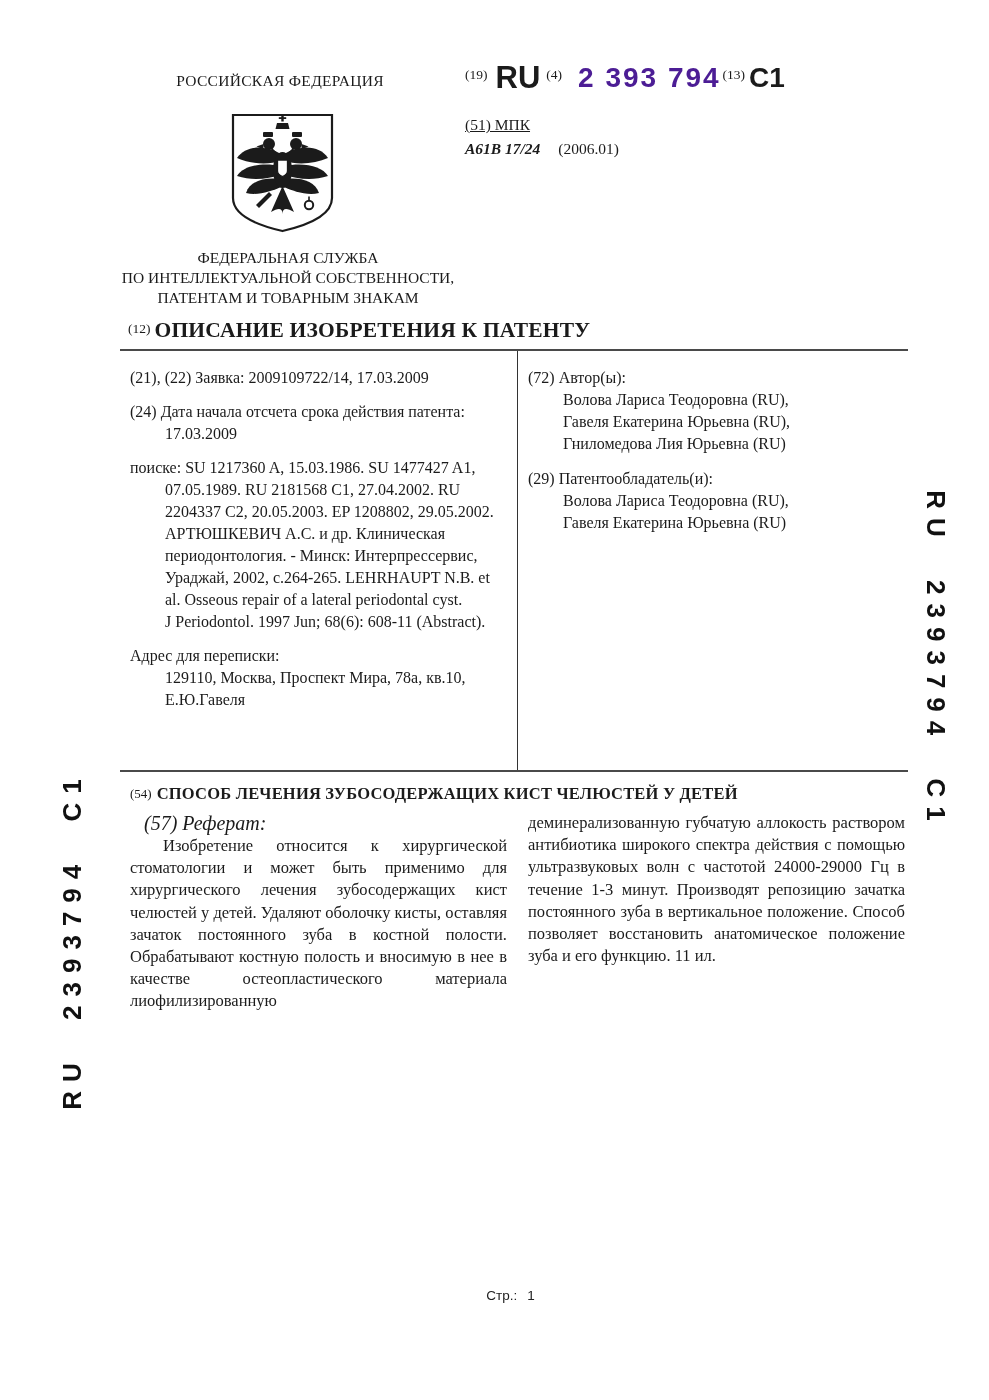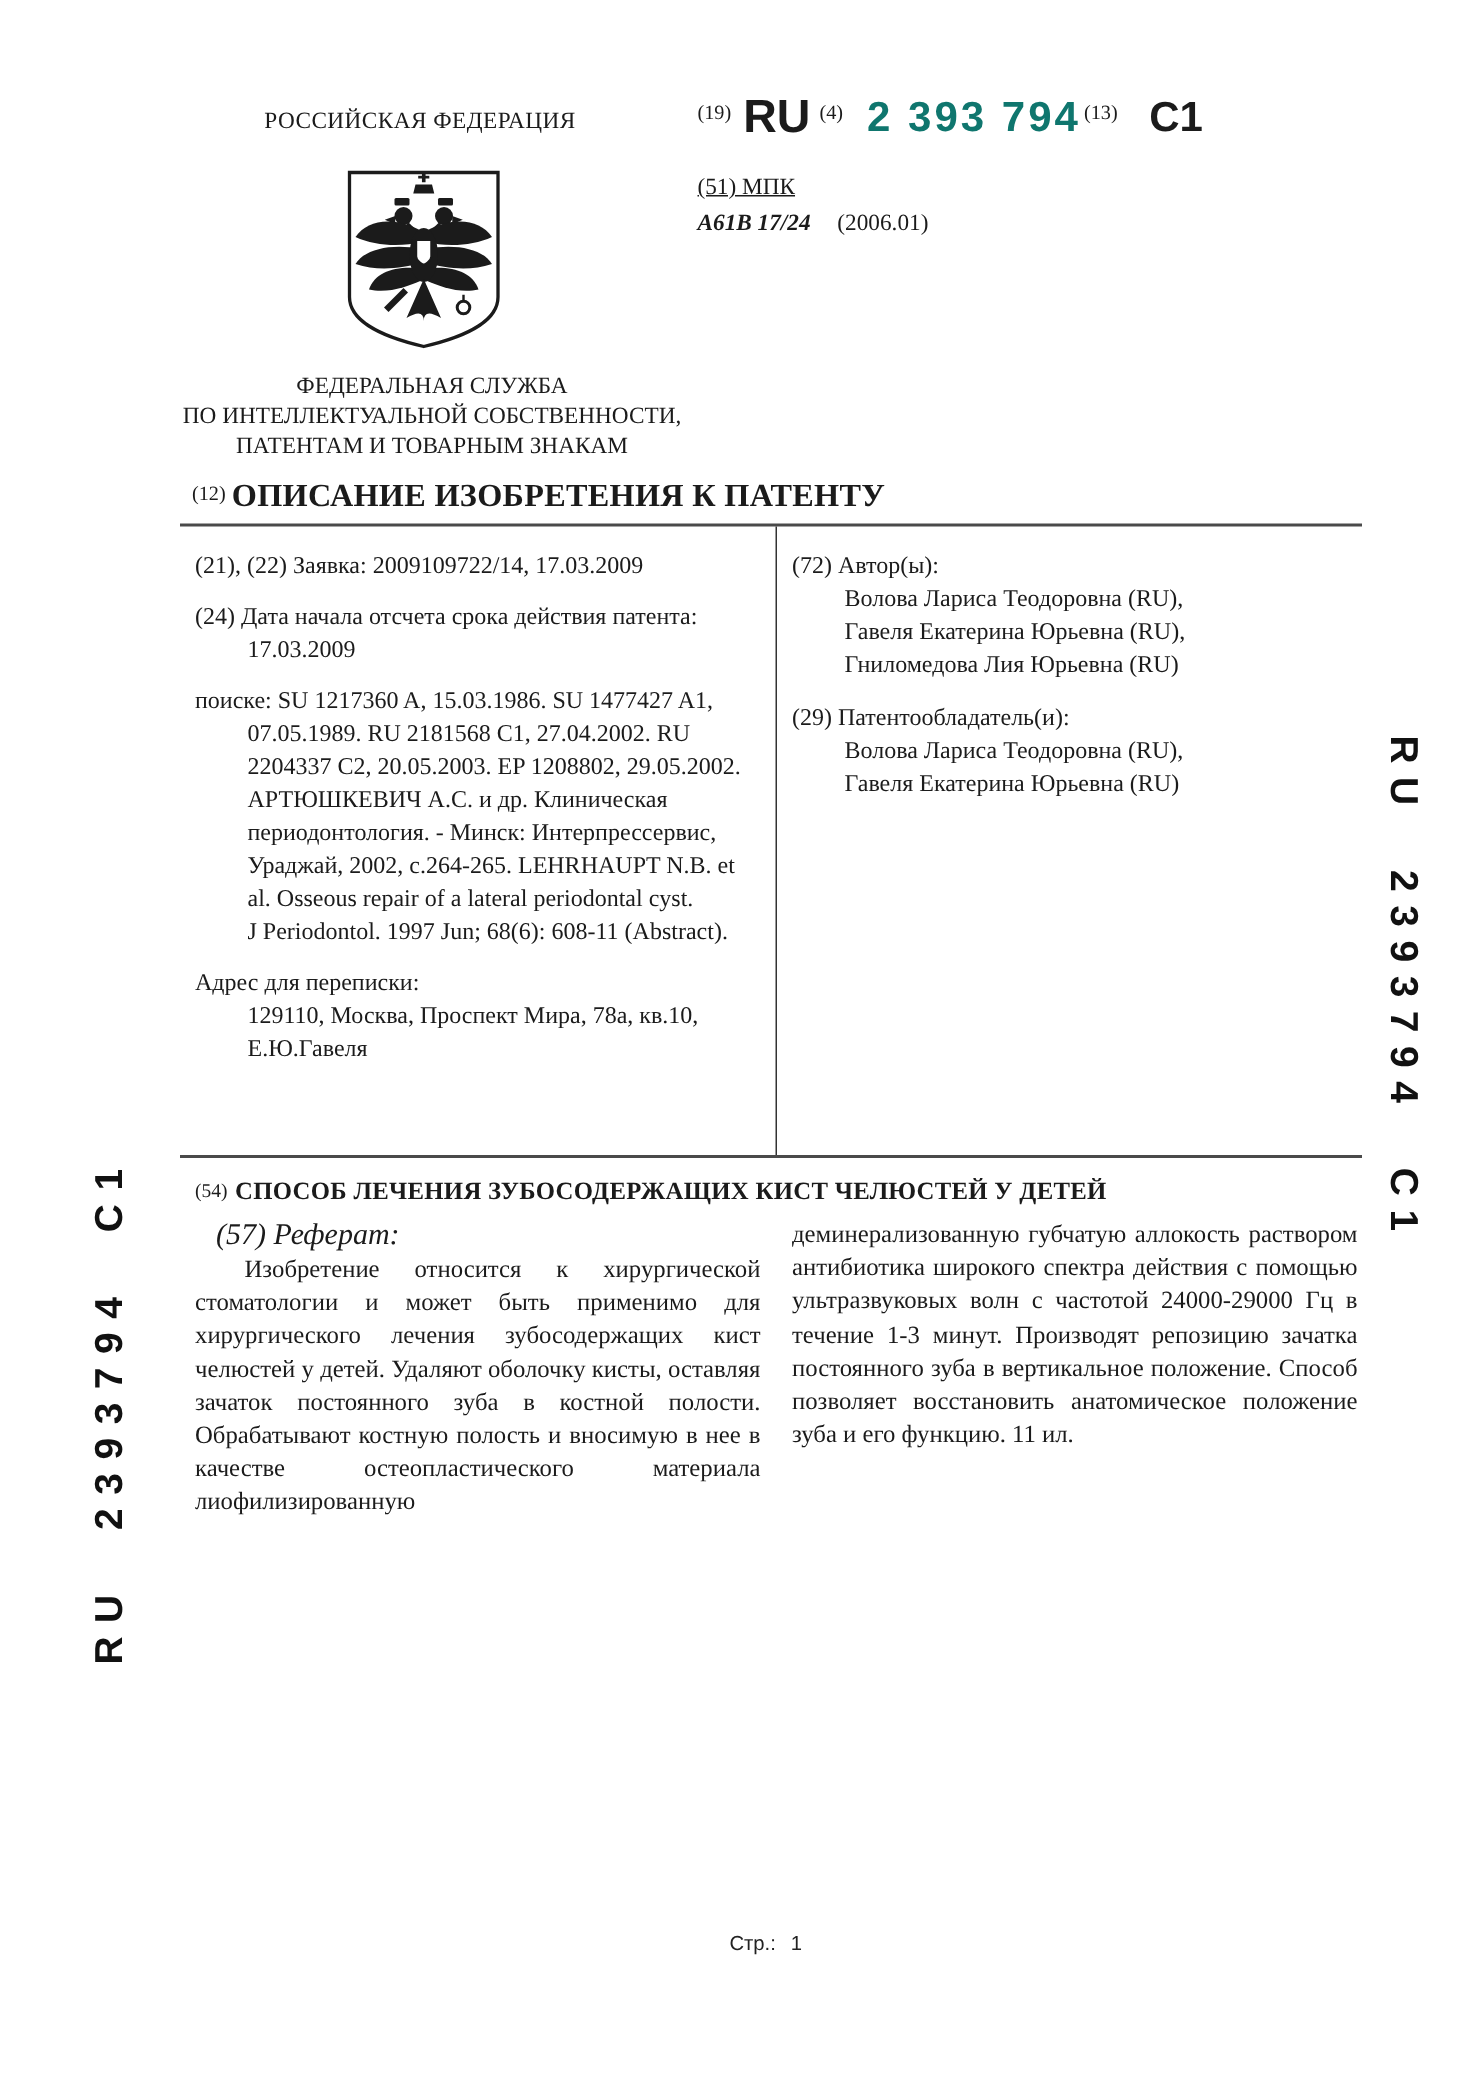--- a/index.html
+++ b/index.html
@@ -18,23 +18,23 @@
                font-size:15.5px;letter-spacing:0.3px;}
   .emblem{position:absolute;left:225px;top:112px;}
   .hdr-authority{position:absolute;left:95px;top:248px;width:386px;text-align:center;
                  font-size:15.5px;line-height:20px;white-space:pre-line;}
 
   .code-row{position:absolute;left:465px;top:64px;display:flex;align-items:flex-start;}
   .sup{font-size:13.5px;padding-top:3px;}
   .big{font-family:"Liberation Sans",sans-serif;font-weight:bold;line-height:1;}
   .ru{font-size:31px;margin-left:8px;margin-top:-2px;}
   .code-row .s11{margin-left:6px;}
-  .num{font-size:28px;color:#0f766e;letter-spacing:2px;margin-left:16px;}
+  .num{font-size:28px;color:#4c1d95;letter-spacing:2px;margin-left:16px;}
   .code-row .s13{margin-left:2px;}
-  .kind{font-size:28px;margin-left:21px;}
+  .kind{font-size:28px;margin-left:4px;}
 
   .ipc-label{position:absolute;left:465px;top:116px;font-size:15.5px;text-decoration:underline;}
   .ipc-class{position:absolute;left:465px;top:140px;font-size:15.5px;}
   .ipc-class .cls{font-style:italic;font-weight:bold;}
   .ipc-class .ver{margin-left:14px;}
 
   
   .doc-title{position:absolute;left:128px;top:318px;display:flex;align-items:flex-start;}
   .doc-title .t{font-size:21.5px;font-weight:bold;margin-left:4px;letter-spacing:0.2px;}
 

